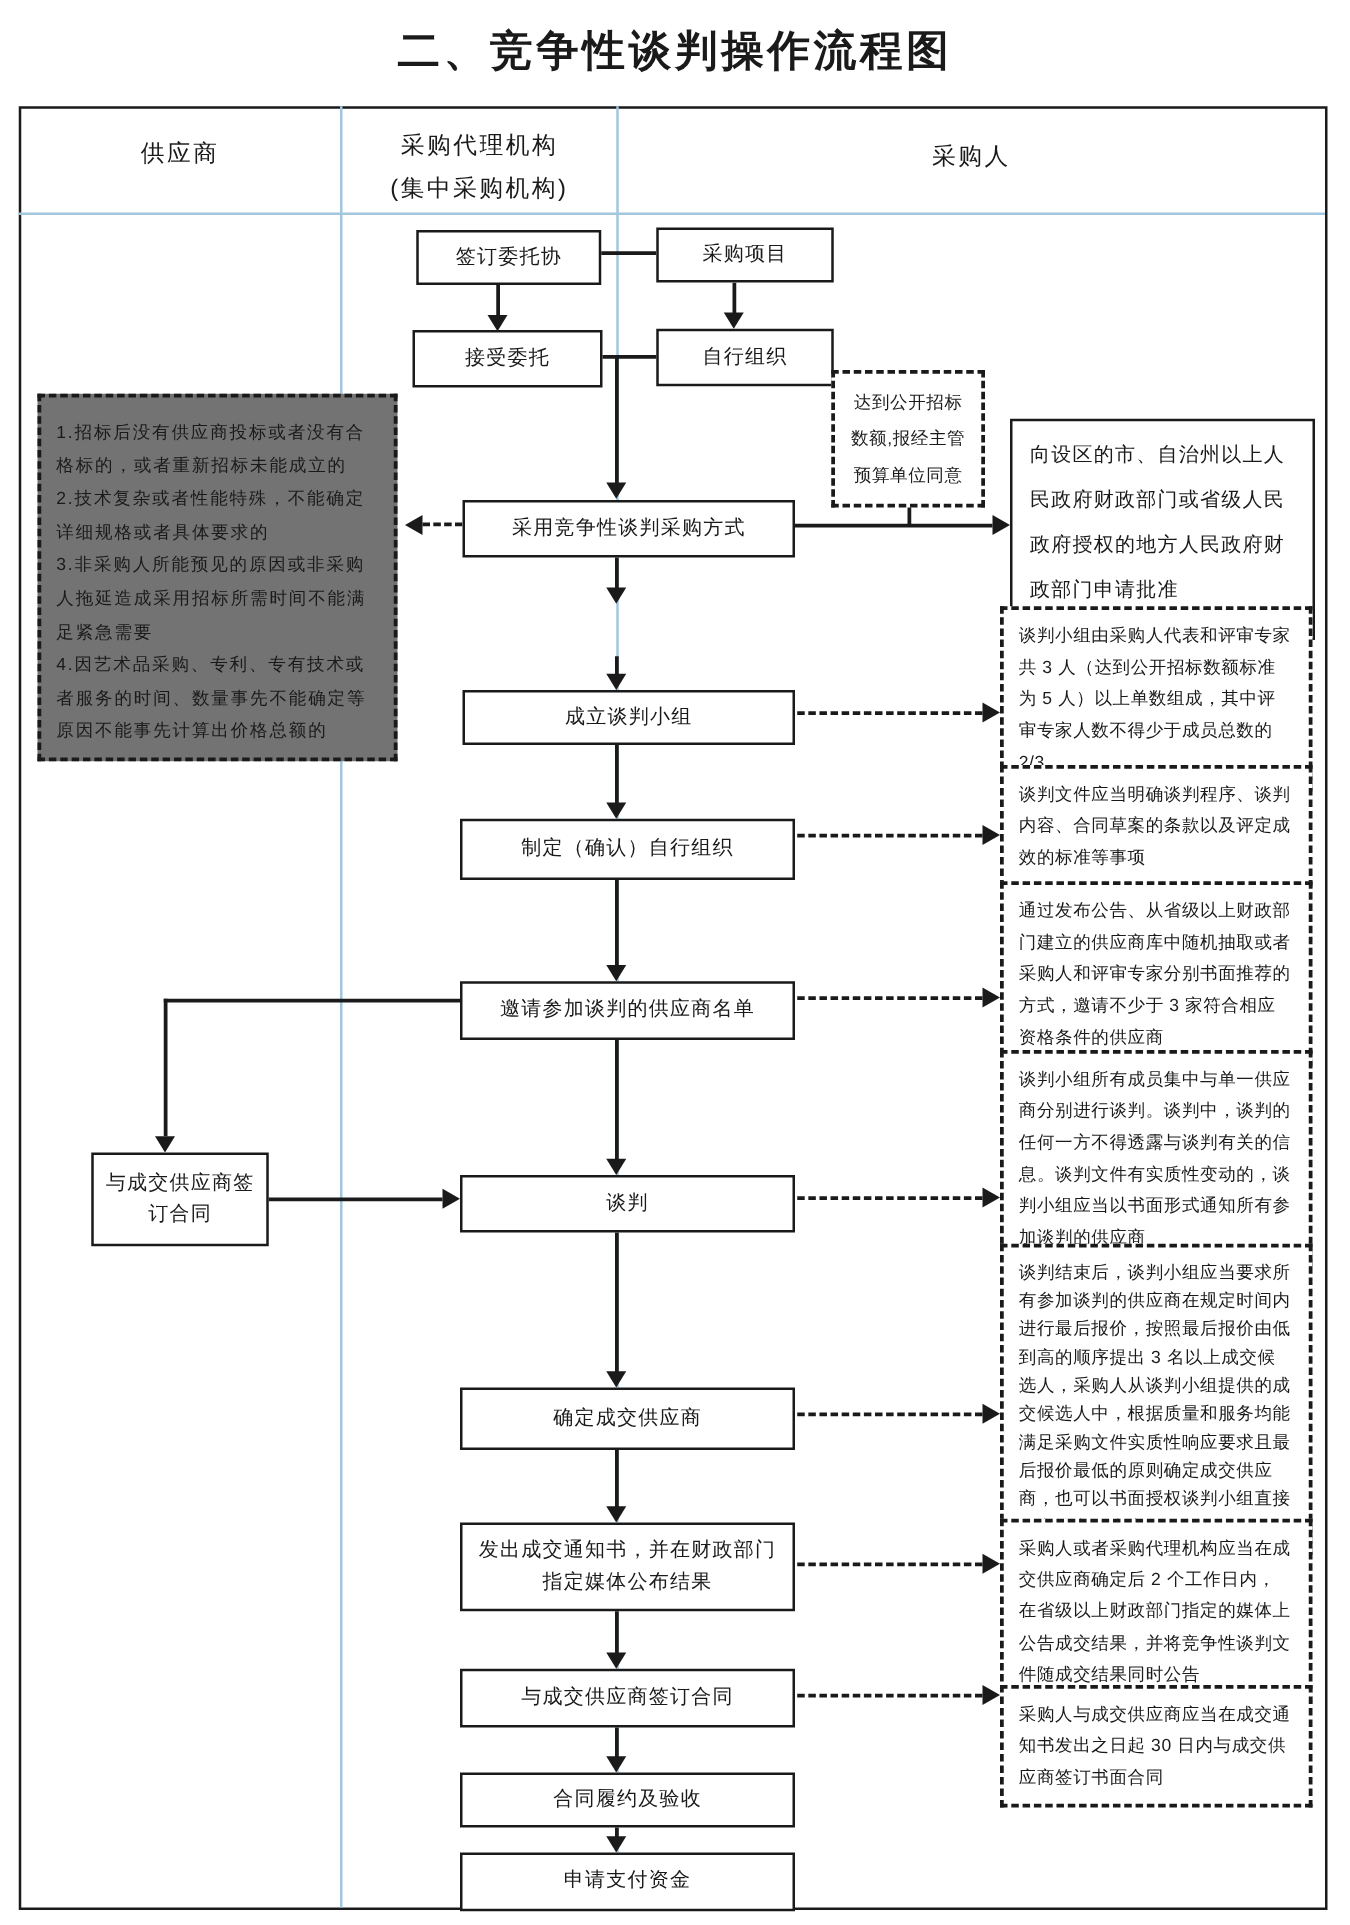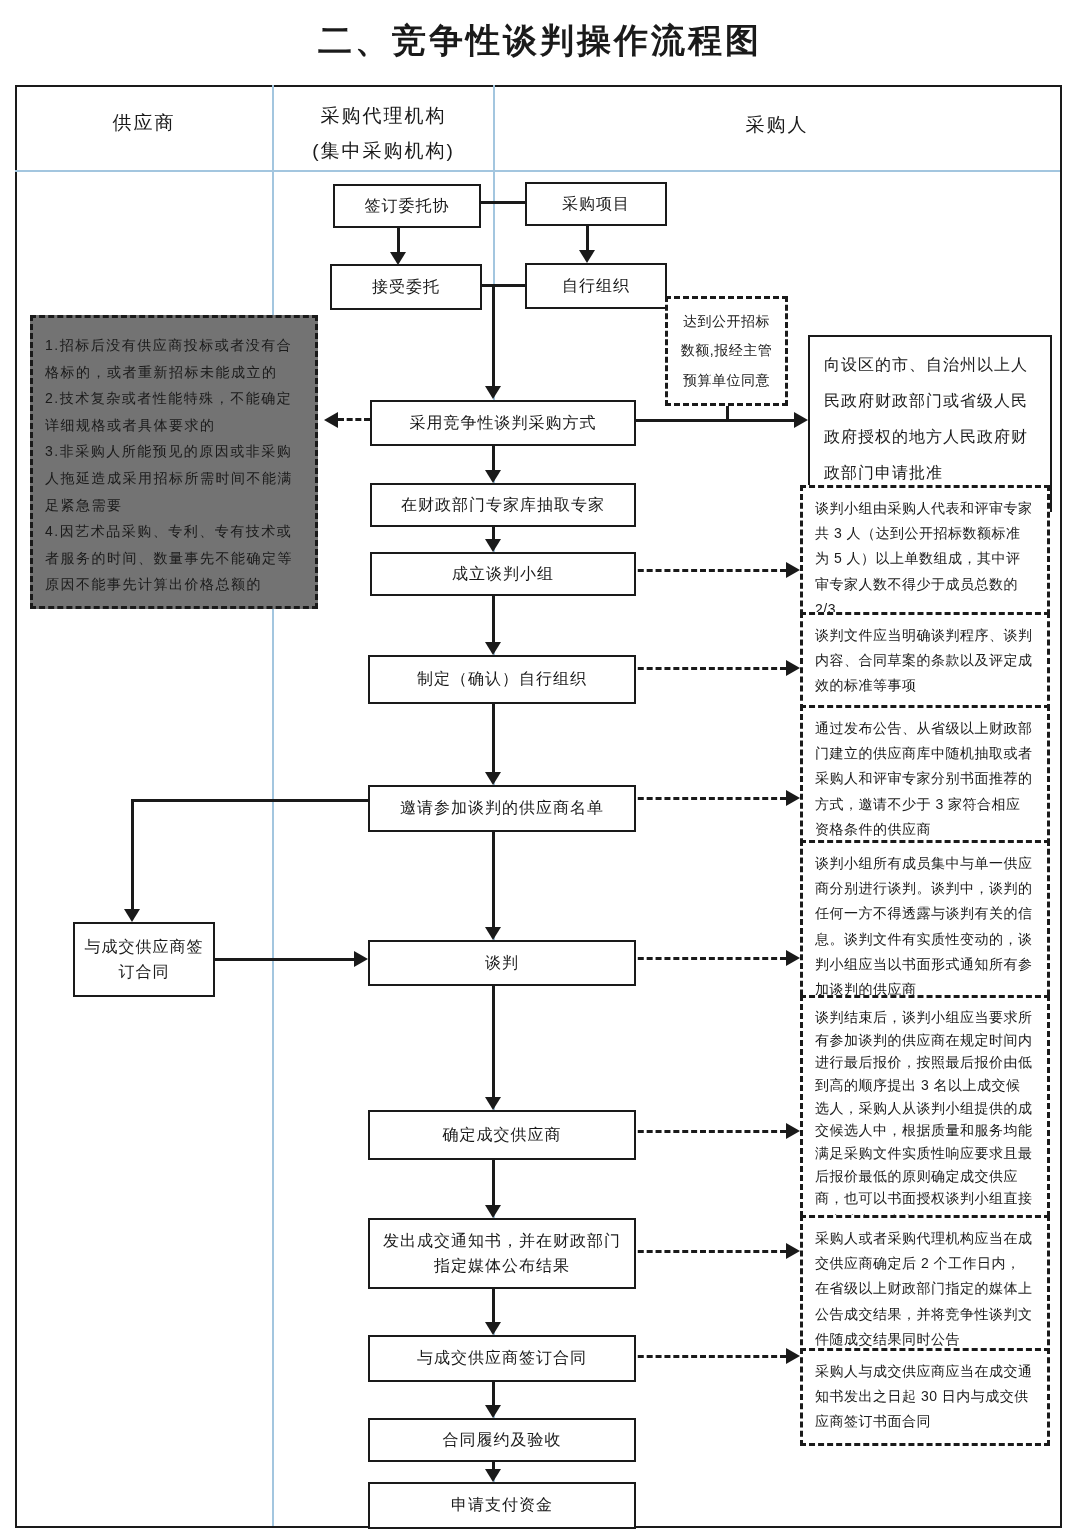--- a/index.html
+++ b/index.html
@@ -48,21 +48,20 @@
   <div class="col-header" style="left:273px;top:103px;width:221px">采购代理机构</div>
   <div class="col-header" style="left:273px;top:138px;width:221px">(集中采购机构)</div>
   <div class="col-header" style="left:494px;top:112px;width:566px">采购人</div>
 
   <div class="box" style="left:333px;top:184px;width:128px;height:40px">签订委托协</div>
   <div class="box" style="left:525px;top:182px;width:122px;height:40px">采购项目</div>
   <div class="box" style="left:330px;top:264px;width:132px;height:42px">接受委托</div>
   <div class="box" style="left:525px;top:263px;width:122px;height:42px">自行组织</div>
 
   <div class="box" style="left:370px;top:400px;width:246px;height:42px">采用竞争性谈判采购方式</div>
-  <div class="box" style="left:370px;top:483px;width:246px;height:40px">在财政部门专家库抽取专家</div>
   <div class="box" style="left:370px;top:552px;width:246px;height:40px">成立谈判小组</div>
   <div class="box" style="left:368px;top:655px;width:248px;height:45px">制定（确认）自行组织</div>
   <div class="box" style="left:368px;top:785px;width:248px;height:43px">邀请参加谈判的供应商名单</div>
   <div class="box" style="left:368px;top:940px;width:248px;height:42px">谈判</div>
   <div class="box" style="left:368px;top:1110px;width:248px;height:46px">确定成交供应商</div>
   <div class="box" style="left:368px;top:1218px;width:248px;height:67px">发出成交通知书，并在财政部门指定媒体公布结果</div>
   <div class="box" style="left:368px;top:1335px;width:248px;height:43px">与成交供应商签订合同</div>
   <div class="box" style="left:368px;top:1418px;width:248px;height:40px">合同履约及验收</div>
   <div class="box" style="left:368px;top:1482px;width:248px;height:43px">申请支付资金</div>
 

